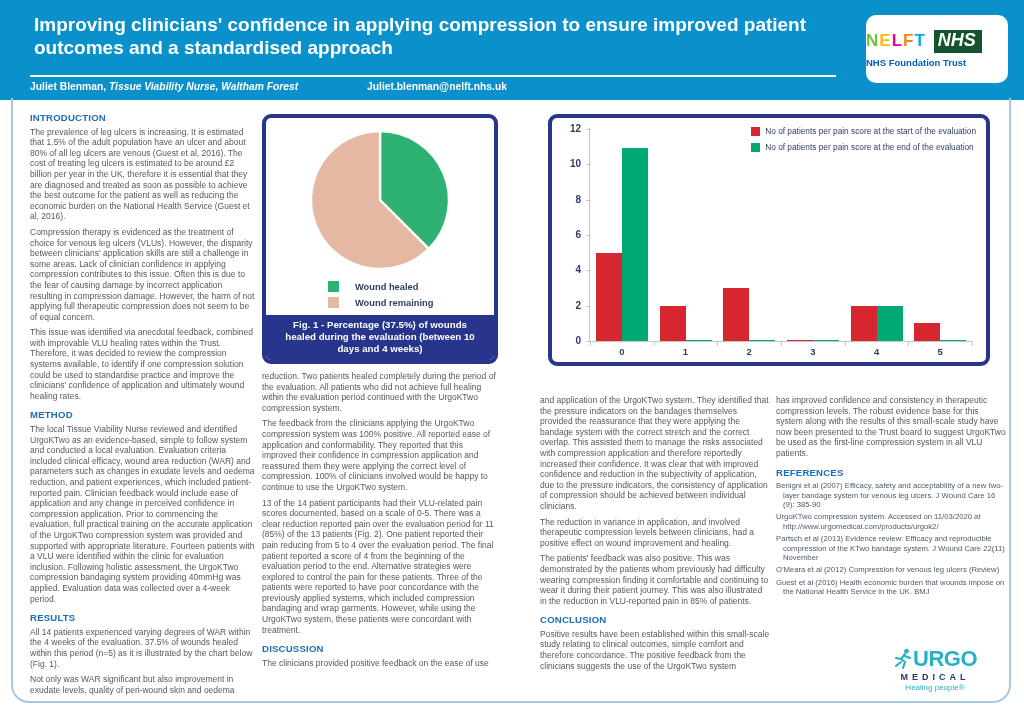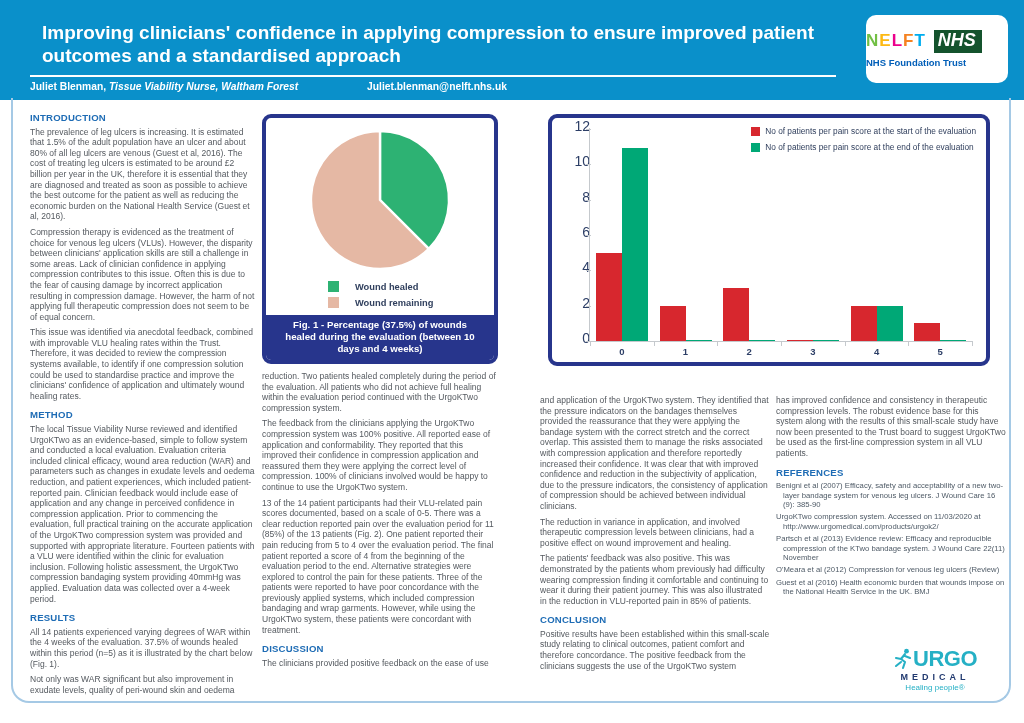--- a/index.html
+++ b/index.html
@@ -3,21 +3,21 @@
 <meta charset="utf-8">
 <style>
   html,body{margin:0;padding:0;}
   body{
     width:1024px;height:723px;position:relative;background:#ffffff;
     font-family:"Liberation Sans", sans-serif;overflow:hidden;
     -webkit-font-smoothing:antialiased;
   }
   
   .header{position:absolute;left:0;top:0;width:1024px;height:100px;background:#0a90ca;}
-  .title{position:absolute;left:30px;top:9px;width:812px;margin:12px;color:#fff;
+  .title{position:absolute;left:30px;top:9px;width:812px;margin:4px;color:#fff;
          font-size:19px;line-height:1.22;font-weight:bold;}
   .hrule{position:absolute;left:30px;top:75px;width:806px;height:1.5px;background:#ffffff;}
   .authors{position:absolute;left:30px;top:81px;width:806px;color:#fff;font-size:10.3px;font-weight:bold;}
   .author-role{font-style:italic;}
   .email{position:absolute;left:337px;top:0;font-style:normal;}
   .nhs-logo{position:absolute;left:866px;top:15px;width:142px;height:68px;background:#fff;
             border-radius:10px;display:flex;flex-direction:column;align-items:flex-start;justify-content:center;gap:4px;}
   .logo-row{display:flex;align-items:center;gap:8px;}
   .nelft{font-weight:bold;font-size:17px;letter-spacing:1px;}
   .nhs-box{background:#14532d;color:#fff;font-style:italic;font-weight:bold;font-size:18px;
@@ -46,21 +46,21 @@
   
   .pie-area{display:flex;flex-direction:column;align-items:flex-start;padding:8px 0 0 0;flex:1;}
   #pie-svg{align-self:center;}
   #pie-legend{margin:7px 0 0 62px;display:flex;flex-direction:column;gap:5px;}
   .legend-row{display:flex;align-items:center;gap:16px;font-size:9.3px;font-weight:bold;color:#31405e;}
   .swatch{width:11px;height:11px;flex:0 0 auto;}
   
   .bar-wrap{position:relative;flex:1;}
   #bar-yaxis{position:absolute;left:0;top:12px;bottom:20px;width:38px;}
   #bar-yaxis::after{content:"";position:absolute;right:0;top:-2px;bottom:0;width:1px;background:#c5c9cd;}
-  .ytick-label{position:absolute;right:0;font-size:14px;font-weight:normal;color:#2c3e66;}
+  .ytick-label{position:absolute;right:9px;font-size:10px;font-weight:bold;color:#2c3e66;}
   .ytick-mark{position:absolute;right:-1px;width:5px;height:1px;background:#c5c9cd;}
   #bar-plot{position:absolute;left:38px;top:12px;right:14px;bottom:20px;border-bottom:1px solid #c5c9cd;}
   #bar-groups{height:100%;display:flex;}
   .bar-group{flex:1;height:100%;display:flex;align-items:flex-end;justify-content:center;}
   .bar{width:26px;}
   .xtick-mark{position:absolute;bottom:-5px;width:1px;height:5px;background:#c5c9cd;}
   #bar-xlabels{position:absolute;left:38px;right:14px;bottom:2px;height:14px;display:flex;}
   .xlabel{flex:1;text-align:center;font-size:9.5px;font-weight:bold;color:#2c3e66;}
   #bar-legend{position:absolute;top:8px;right:10px;display:flex;flex-direction:column;gap:6px;}
   .bar-legend-row{display:flex;align-items:center;gap:5px;font-size:8.3px;color:#2f3e5c;}
@@ -205,21 +205,21 @@
         </div>
       </div>
   </div>
 </div>
 
 <div class="col col3">
   <p>and application of the UrgoKTwo system. They identified that the pressure indicators on the bandages themselves provided the reassurance that they were applying the bandage system with the correct stretch and the correct overlap. This assisted them to manage the risks associated with compression application and therefore reportedly increased their confidence. It was clear that with improved confidence and reduction in the subjectivity of application, due to the pressure indicators, the consistency of application of compression should be achieved between individual clinicians.</p>
   <p>The reduction in variance in application, and involved therapeutic compression levels between clinicians, had a positive effect on wound improvement and healing.</p>
   <p>The patients' feedback was also positive. This was demonstrated by the patients whom previously had difficulty wearing compression finding it comfortable and continuing to wear it during their patient journey. This was also illustrated in the reduction in VLU-reported pain in 85% of patients.</p>
   <h2 class="sec">CONCLUSION</h2>
-  <p>Positive results have been established within this small-scale study relating to clinical outcomes, patient comfort and therefore concordance. The positive feedback from the clinicians suggests the use of the UrgoKTwo system</p>
+  <p>Positive results have been established within this small-scale study relating to clinical outcomes, simple comfort and therefore concordance. The positive feedback from the clinicians suggests the use of the UrgoKTwo system</p>
 </div>
 
 <div class="col col4">
   <p>has improved confidence and consistency in therapeutic compression levels. The robust evidence base for this system along with the results of this small-scale study have now been presented to the Trust board to suggest UrgoKTwo be used as the first-line compression system in all VLU patients.</p>
   <h2 class="sec">REFERENCES</h2>
   <div class="refs">
     <p>Benigni et al (2007) Efficacy, safety and acceptability of a new two-layer bandage system for venous leg ulcers. J Wound Care 16 (9): 385-90</p>
     <p>UrgoKTwo compression system. Accessed on 11/03/2020 at http://www.urgomedical.com/products/urgok2/</p>
     <p>Partsch et al (2013) Evidence review: Efficacy and reproducible compression of the KTwo bandage system. J Wound Care 22(11) November</p>
     <p>O'Meara et al (2012) Compression for venous leg ulcers (Review)</p>

